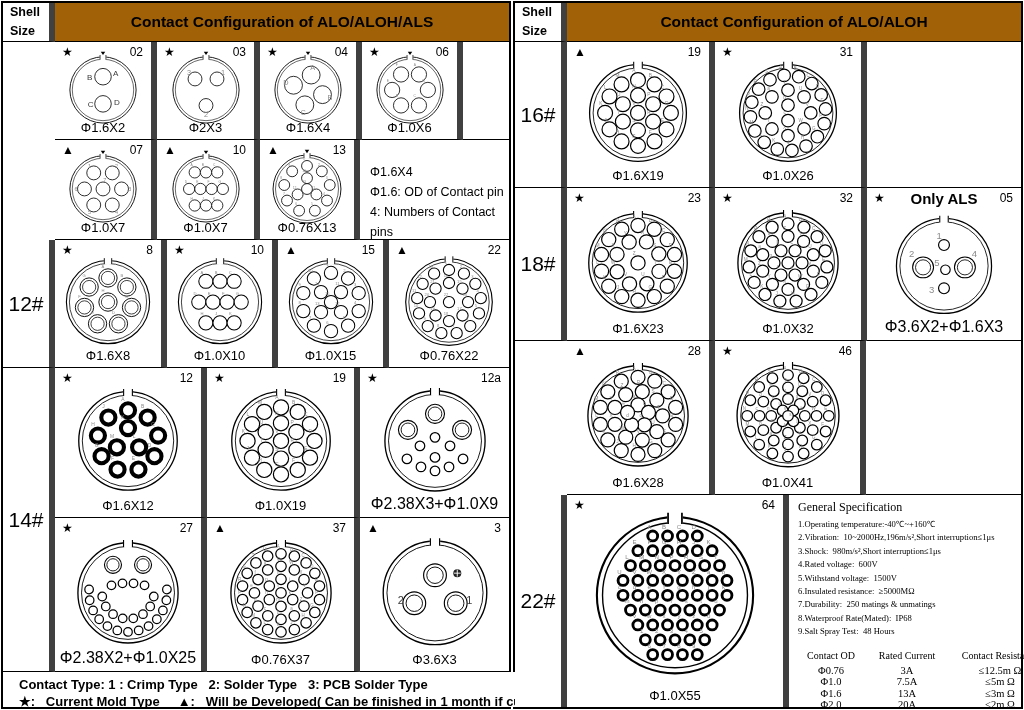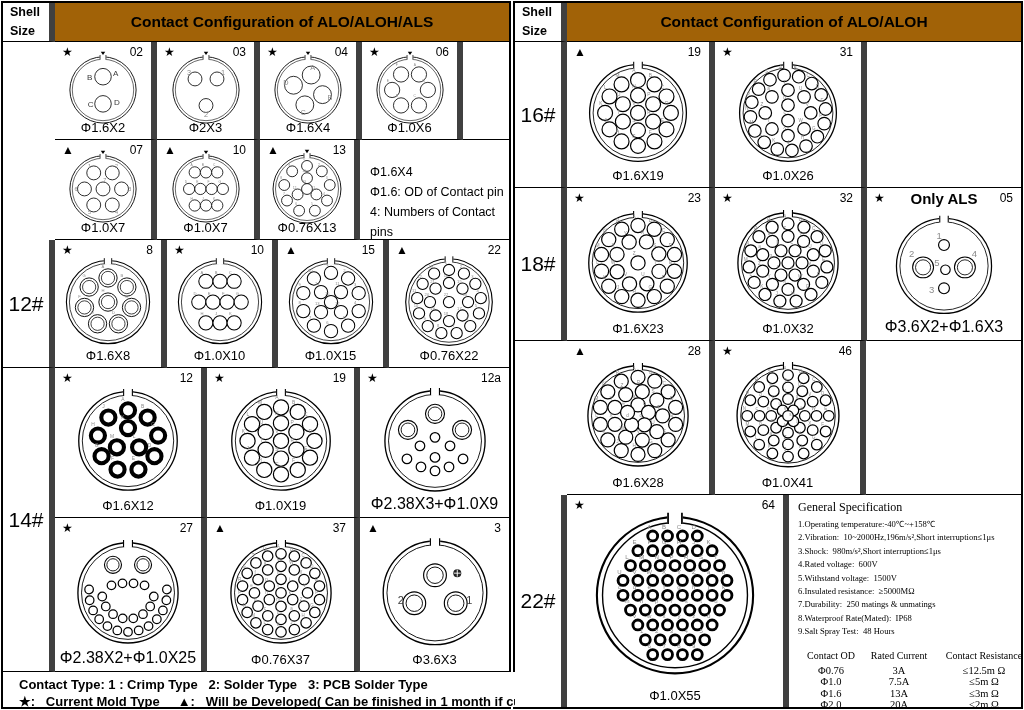--- a/index.html
+++ b/index.html
@@ -26,21 +26,21 @@
   .notecell{position:absolute;background:#fff;box-sizing:border-box;
             padding:22px 0 0 10px;font-size:12.5px;line-height:1.6;}
   .sliver{position:absolute;background:#fff;box-sizing:border-box;}
   .footer{position:absolute;background:#fff;box-sizing:border-box;
           padding:4px 0 0 16px;font-weight:bold;font-size:13px;line-height:17px;}
   .fline{white-space:pre;}
   .spec{position:absolute;background:#fff;box-sizing:border-box;padding:5px 8px 0 9px;}
   .spectitle{font-size:12px;margin-bottom:3px;}
   .specitem{font-size:8.6px;line-height:13.4px;white-space:pre;}
   .spectable{margin:11px 0 0 2px;display:grid;grid-template-columns:62px 70px 96px;
-             column-gap:2px;}
+             column-gap:10px;}
   .sth{font-size:10px;text-align:center;padding-bottom:4px;}
   .std{font-size:10.5px;text-align:center;line-height:11.6px;}
   svg{display:block;}
 </style>
 </head>
 <body>
 
 <div class="wrap">
 
   <div class="trect" style="left:1px;top:1px;width:510px;height:708px;"></div>
@@ -77,21 +77,21 @@
   <div class="shellcell br bb" style="left:515px;top:42px;width:52px;height:146px;">16#</div>
   <div class="shellcell br bb" style="left:515px;top:188px;width:52px;height:153px;">18#</div>
   <div class="shellcell br" style="left:515px;top:495px;width:52px;height:212px;">22#</div>
 
   <div class="sliver bb" style="left:867px;top:42px;width:154px;height:146px;"></div>
   <div class="sliver bb" style="left:866px;top:341px;width:155px;height:154px;"></div>
 
   <div class="spec" style="left:789px;top:495px;width:232px;height:212px;font-family:Liberation Serif, serif;">
     <div class="spectitle">General Specification</div>
     <div id="spec-items">
-        <div class="specitem">1.Operating temperature:-40℃~+158℃</div>
+        <div class="specitem">1.Operating temperature:-40℃~+160℃</div>
         <div class="specitem">2.Vibration:  10~2000Hz,196m/s²,Short interruption≤1μs</div>
         <div class="specitem">3.Shock:  980m/s²,Short interruption≤1μs</div>
         <div class="specitem">4.Rated voltage:  600V</div>
         <div class="specitem">5.Withstand voltage:  1500V</div>
         <div class="specitem">6.Insulated resistance:  ≥5000MΩ</div>
         <div class="specitem">7.Durability:  250 matings &amp; unmatings</div>
         <div class="specitem">8.Waterproof Rate(Mated):  IP68</div>
         <div class="specitem">9.Salt Spray Test:  48 Hours</div>
       </div>
     <div class="spectable" id="spec-table">

